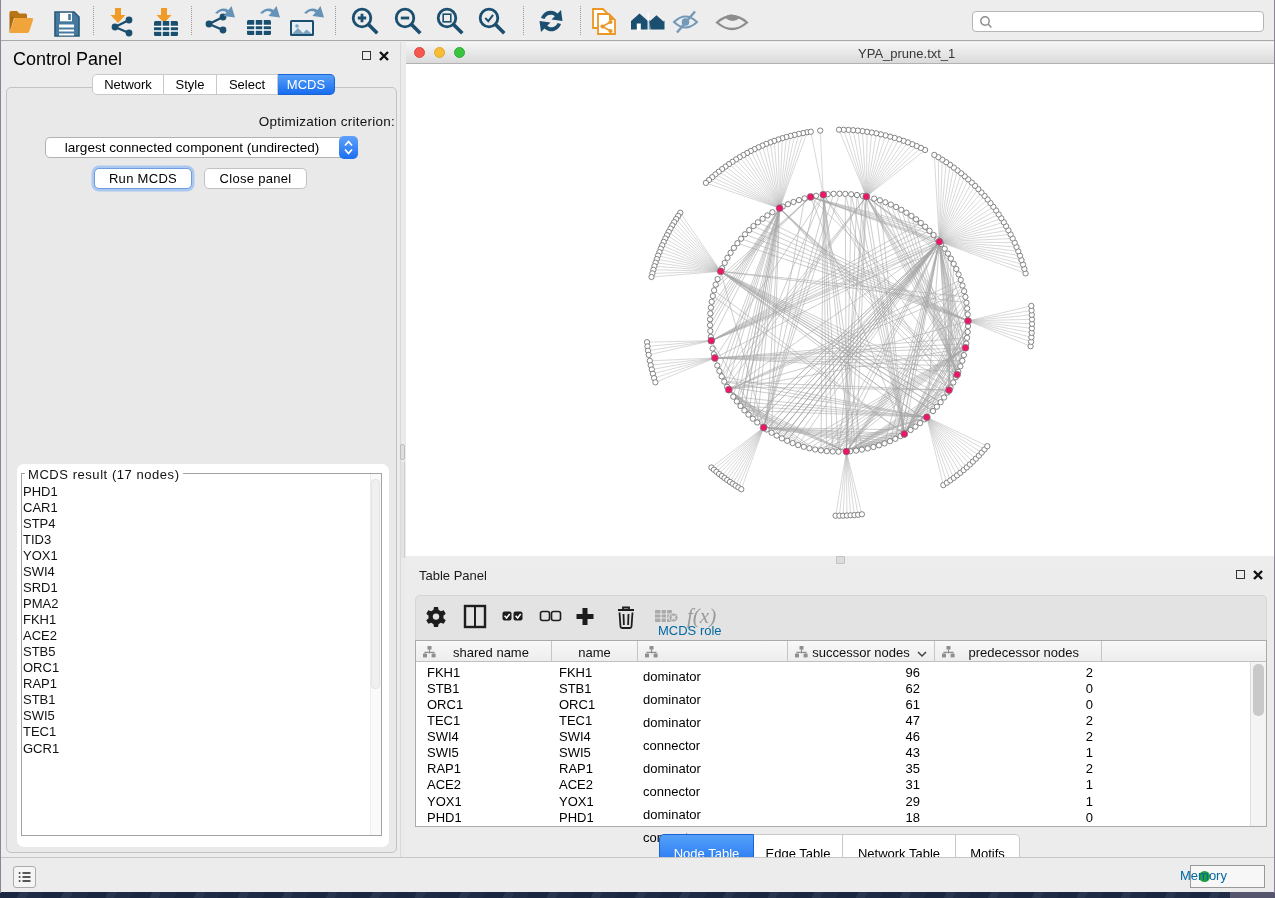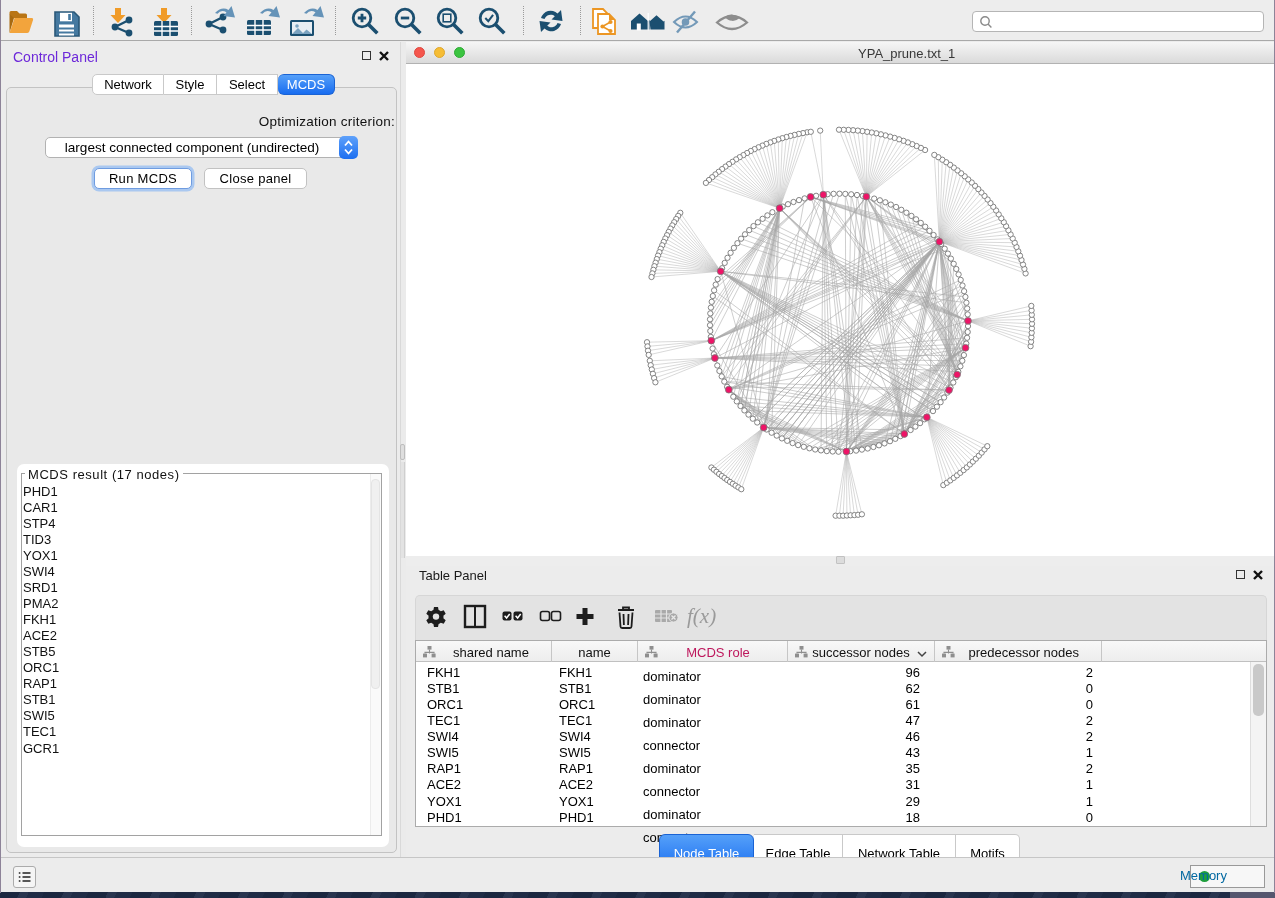--- a/index.html
+++ b/index.html
@@ -2,21 +2,21 @@
 <html><head>
 <meta charset="utf-8">
 <style>
 * { margin:0; padding:0; box-sizing:border-box; }
 html,body { width:1275px; height:898px; overflow:hidden; }
 body { font-family:"Liberation Sans", sans-serif; position:relative; background:#ececec; font-size:13px; }
 .abs { position:absolute; }
 .seg { background:#fff; border:1px solid #c9c9c9; border-left:none; color:#000; display:flex; align-items:center; justify-content:center; }
 .seg.first { border-left:1px solid #c9c9c9; border-radius:5px 0 0 5px; }
 .seg.last { border-radius:0 5px 5px 0; }
-.seg.blue { background:linear-gradient(#55a0f9,#186cf0); color:#fff; border-color:#1a63d4;border-radius:6px; }
+.seg.blue { background:linear-gradient(#55a0f9,#186cf0); color:#fff; border-color:#1a63d4; }
 </style>
 </head>
 <body>
 
 <div class="abs" style="left:0;top:0;width:1275px;height:41px;background:#ededed;border-bottom:1px solid #a9a9a9"></div>
 <div class="abs" style="left:93px;top:6px;height:29px;border-left:1px dotted #9a9a9a"></div>
 <div class="abs" style="left:191px;top:6px;height:29px;border-left:1px dotted #9a9a9a"></div>
 <div class="abs" style="left:335px;top:6px;height:29px;border-left:1px dotted #9a9a9a"></div>
 <div class="abs" style="left:523px;top:6px;height:29px;border-left:1px dotted #9a9a9a"></div>
 <div class="abs" style="left:580px;top:6px;height:29px;border-left:1px dotted #9a9a9a"></div>
@@ -132,21 +132,21 @@
   <path d="M717 22.5 q15 -13 30 0 q-15 13 -30 0 z" fill="none" stroke="#8d8d8d" stroke-width="2.2"></path>
   <path d="M725 17 a9.5 8 0 0 1 14.5 1 a9.5 9.5 0 0 1 -14.5 -1 z" fill="#8d8d8d"></path>
  </g>
 </svg>
 <div class="abs" style="left:972px;top:11px;width:292px;height:21px;background:#fff;border:1px solid #b5b5b5;border-radius:4px"></div>
 <svg class="abs" style="left:979px;top:15px" width="14" height="14" viewBox="0 0 14 14">
     <circle cx="6" cy="6" r="4.2" fill="none" stroke="#8a8a8a" stroke-width="1.4"></circle>
     <path d="M9 9 l3.4 3.4" stroke="#8a8a8a" stroke-width="1.4"></path>
   </svg>
 
-<div class="abs" style="left:13px;top:49px;font-size:14px;color:#6d28d9">Control Panel</div>
+<div class="abs" style="left:13px;top:49px;font-size:18px;color:#000000">Control Panel</div>
 <div class="abs" style="left:362px;top:51px;width:9px;height:9px;border:1.5px solid #333"></div>
 <svg class="abs" style="left:378px;top:50px" width="12" height="12" viewBox="0 0 12 12">
     <path d="M2 2 L10 10 M10 2 L2 10" stroke="#111" stroke-width="2.4"></path>
   </svg>
 <div class="abs" style="left:6px;top:87px;width:391px;height:766px;background:#e9e9e9;border:1px solid #c3c3c3;border-radius:5px"></div>
 <div class="abs" style="left:92px;top:74px;height:21px;display:flex">
   <div class="seg first" style="width:72px">Network</div>
   <div class="seg" style="width:53px">Style</div>
   <div class="seg" style="width:61px">Select</div>
   <div class="seg last blue" style="width:57px">MCDS</div>
@@ -980,21 +980,21 @@
 <div class="abs" style="left:436px;top:645px;width:110px;text-align:center;color:#111">shared name</div>
 <div class="abs" style="left:552px;top:645px;width:85px;text-align:center;color:#111">name</div>
 <svg class="abs" style="left:645px;top:646px" width="13" height="12" viewBox="0 0 13 12">
     <g fill="#8f8f8f">
       <rect x="4.5" y="0" width="4" height="3.6"></rect>
       <rect x="0" y="7.6" width="4" height="3.8"></rect>
       <rect x="8.6" y="7.6" width="4" height="3.8"></rect>
       <path d="M6.5 3.6 v2.4 M2 7.6 v-1.2 h9 v1.2 M6.5 6 v1.6" stroke="#8f8f8f" stroke-width="1.1" fill="none"></path>
     </g>
   </svg>
-<div class="abs" style="left:658px;top:645px;width:120px;text-align:center;color:#be185d">MCDS role</div>
+<div class="abs" style="left:658px;top:623px;width:120px;color:#0369a1">MCDS role</div>
 <svg class="abs" style="left:795px;top:646px" width="13" height="12" viewBox="0 0 13 12">
     <g fill="#8f8f8f">
       <rect x="4.5" y="0" width="4" height="3.6"></rect>
       <rect x="0" y="7.6" width="4" height="3.8"></rect>
       <rect x="8.6" y="7.6" width="4" height="3.8"></rect>
       <path d="M6.5 3.6 v2.4 M2 7.6 v-1.2 h9 v1.2 M6.5 6 v1.6" stroke="#8f8f8f" stroke-width="1.1" fill="none"></path>
     </g>
   </svg>
 <div class="abs" style="left:806px;top:645px;width:110px;text-align:center;color:#111">successor nodes</div>
 <svg class="abs" style="left:916px;top:650px" width="12" height="8" viewBox="0 0 12 8">

